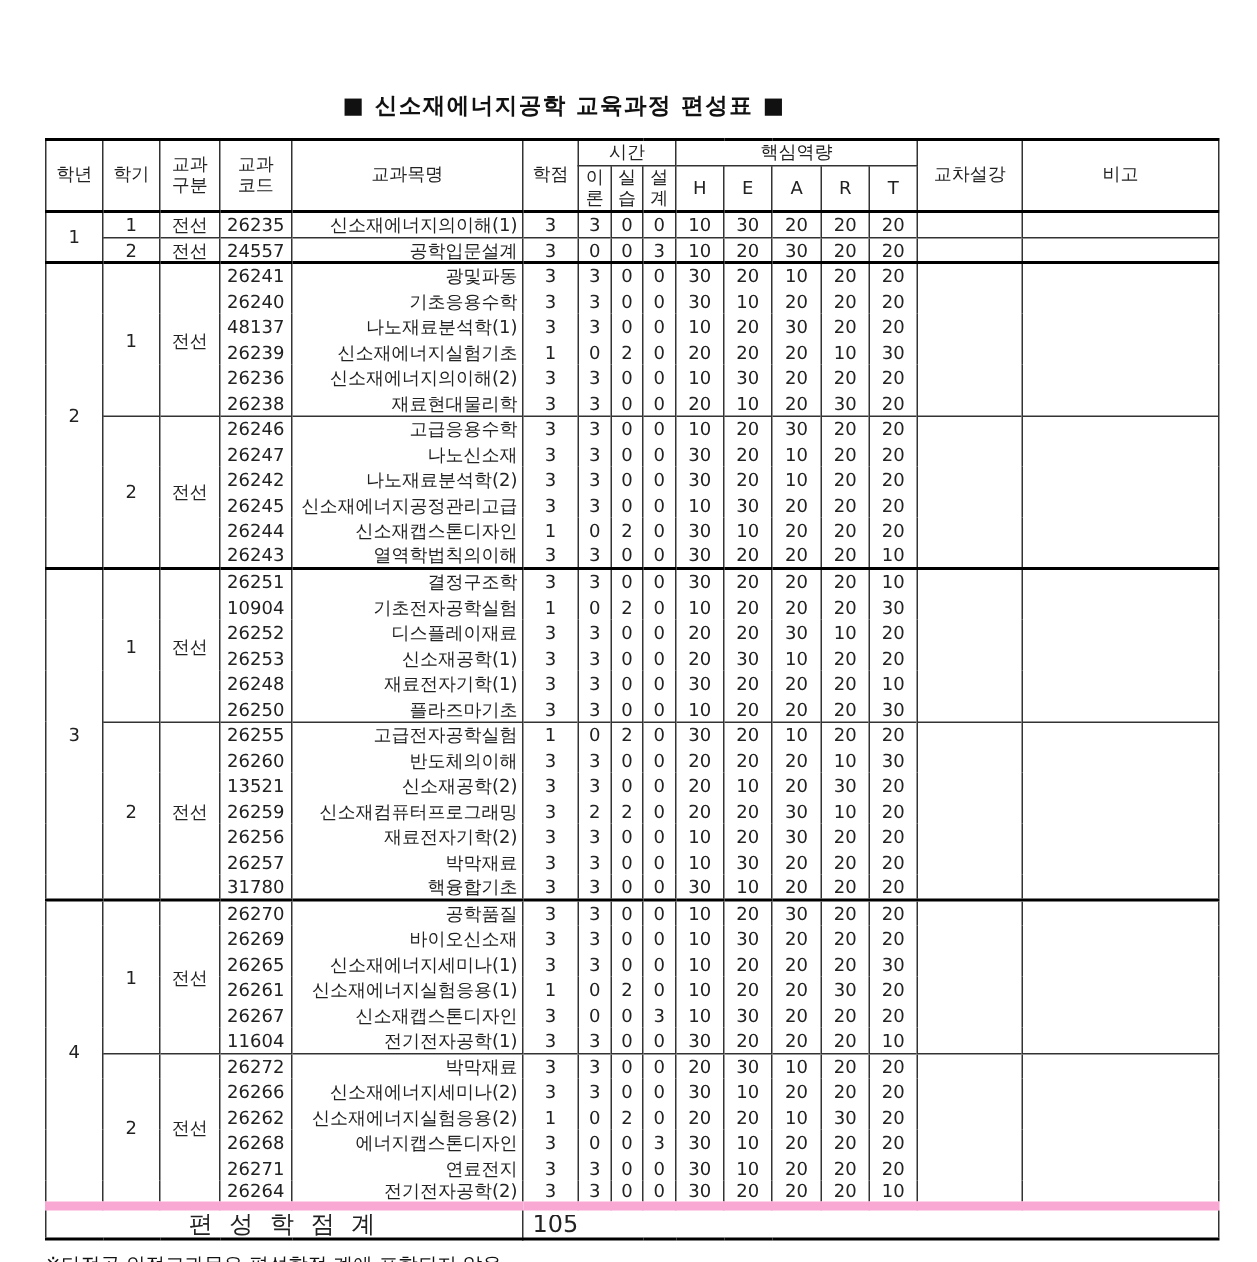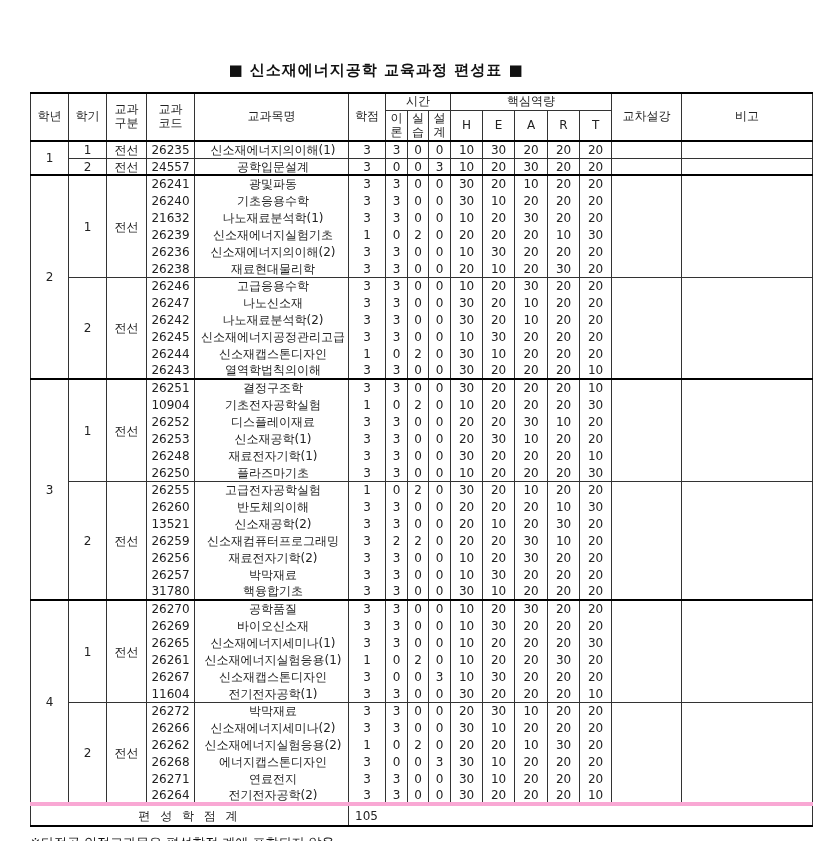--- a/index.html
+++ b/index.html
@@ -11,22 +11,22 @@
     border-left:1px solid #333;border-right:1px solid #333;}
   th,td{box-sizing:border-box;overflow:hidden;white-space:nowrap;
     font-size:12px;font-weight:normal;vertical-align:middle;color:#222;}
   th{border:1px solid #333;padding:1px 2px;text-align:center;line-height:1.15;}
   td{border-left:1px solid #333;border-right:1px solid #333;border-top:none;border-bottom:none;
     height:17px;padding:0 3px;line-height:1.0;}
   tbody tr.sem-start td{border-top:1px solid #333;}
   tbody tr.year-start td{border-top:2px solid #000;}
   .prewrap{white-space:pre-line;}
   .c{text-align:center;}
-  .l{text-align:center;padding-left:6px;}
-  .summary-row td{border-top:4px solid #f9a8d4;height:22px;font-size:12px;}
+  .l{text-align:right;padding-left:6px;}
+  .summary-row td{border-top:6px solid #f9a8d4;height:22px;font-size:16px;}
   .summary-label{text-align:center;letter-spacing:3px;}
   .summary-value{text-align:left;padding-left:6px;border-radius:10px;}
   .footnote{margin:7px 0 0 30px;font-size:13px;color:#111;}
 </style>
 </head>
 <body>
 
 <div class="page">
   <div class="title">■ 신소재에너지공학 교육과정 편성표 ■</div>
 
@@ -141,21 +141,21 @@
           <td class="c">0</td>
           <td class="c">30</td>
           <td class="c">10</td>
           <td class="c">20</td>
           <td class="c">20</td>
           <td class="c">20</td>
           <td class="c"></td>
           <td class="c"></td>
         </tr>
         <tr>
-          <td class="c">21632</td>
+          <td class="c">48137</td>
           <td class="l">나노재료분석학(1)</td>
           <td class="c">3</td>
           <td class="c">3</td>
           <td class="c">0</td>
           <td class="c">0</td>
           <td class="c">10</td>
           <td class="c">20</td>
           <td class="c">30</td>
           <td class="c">20</td>
           <td class="c">20</td>

